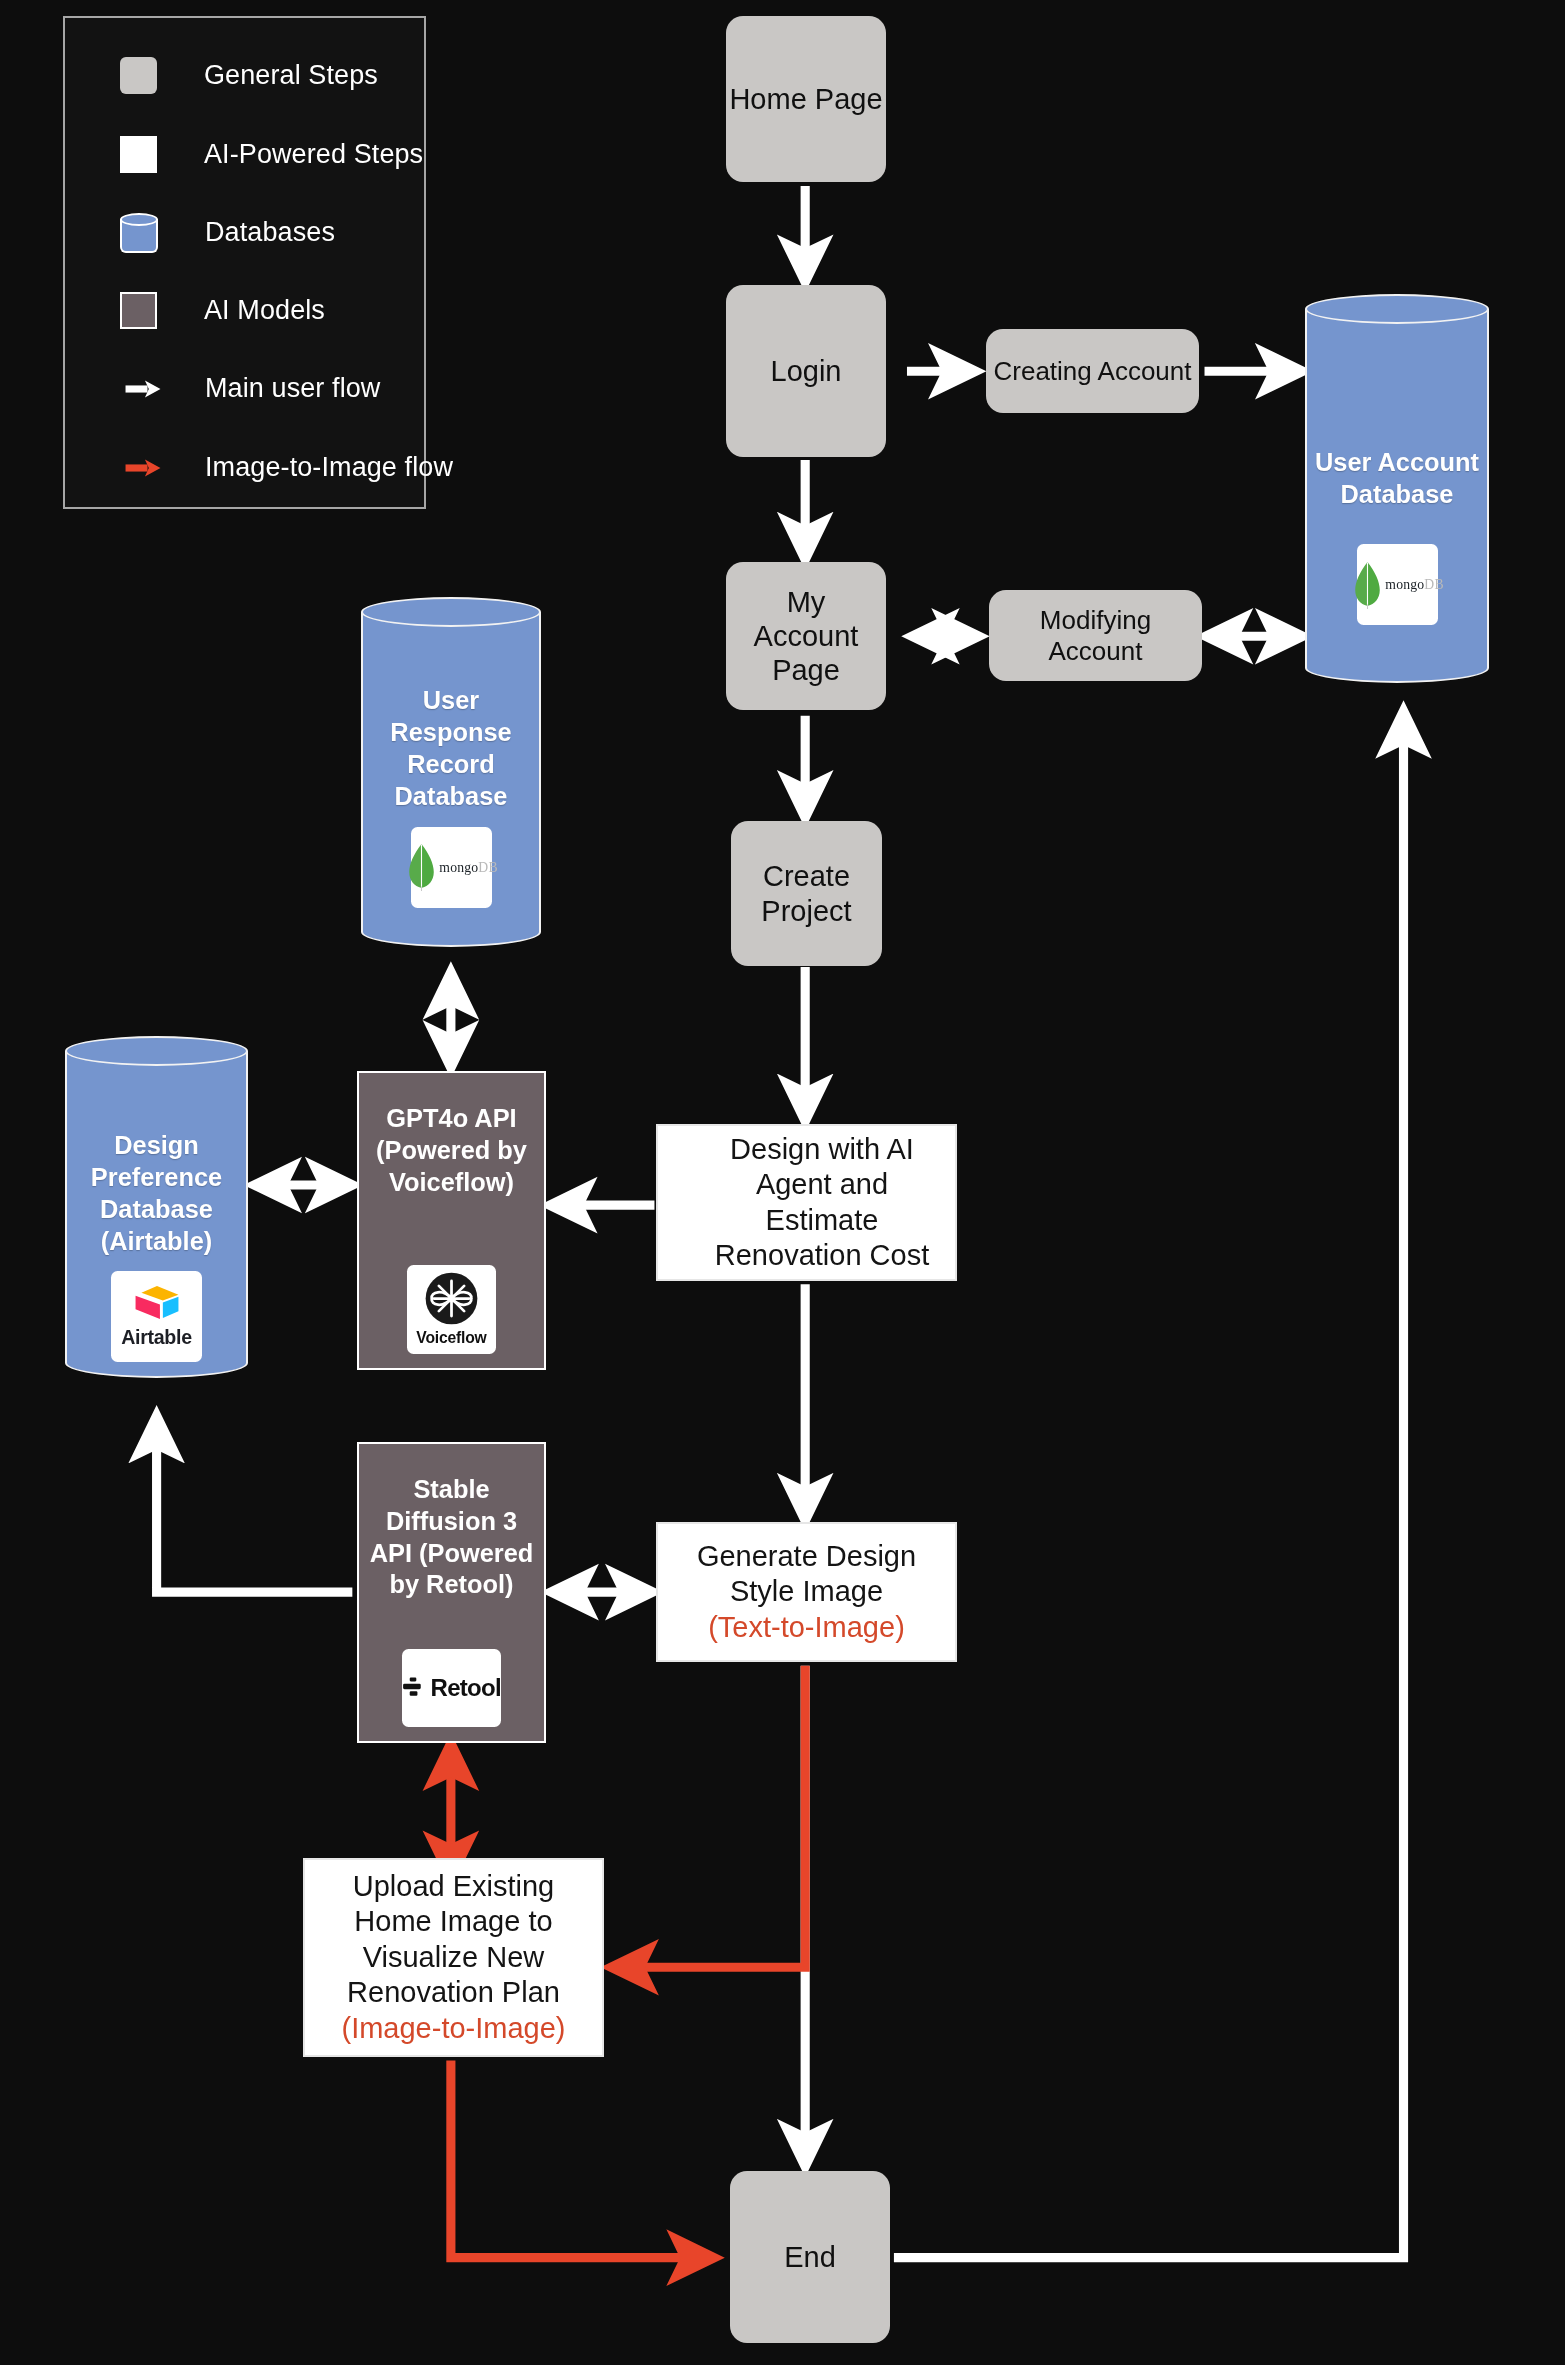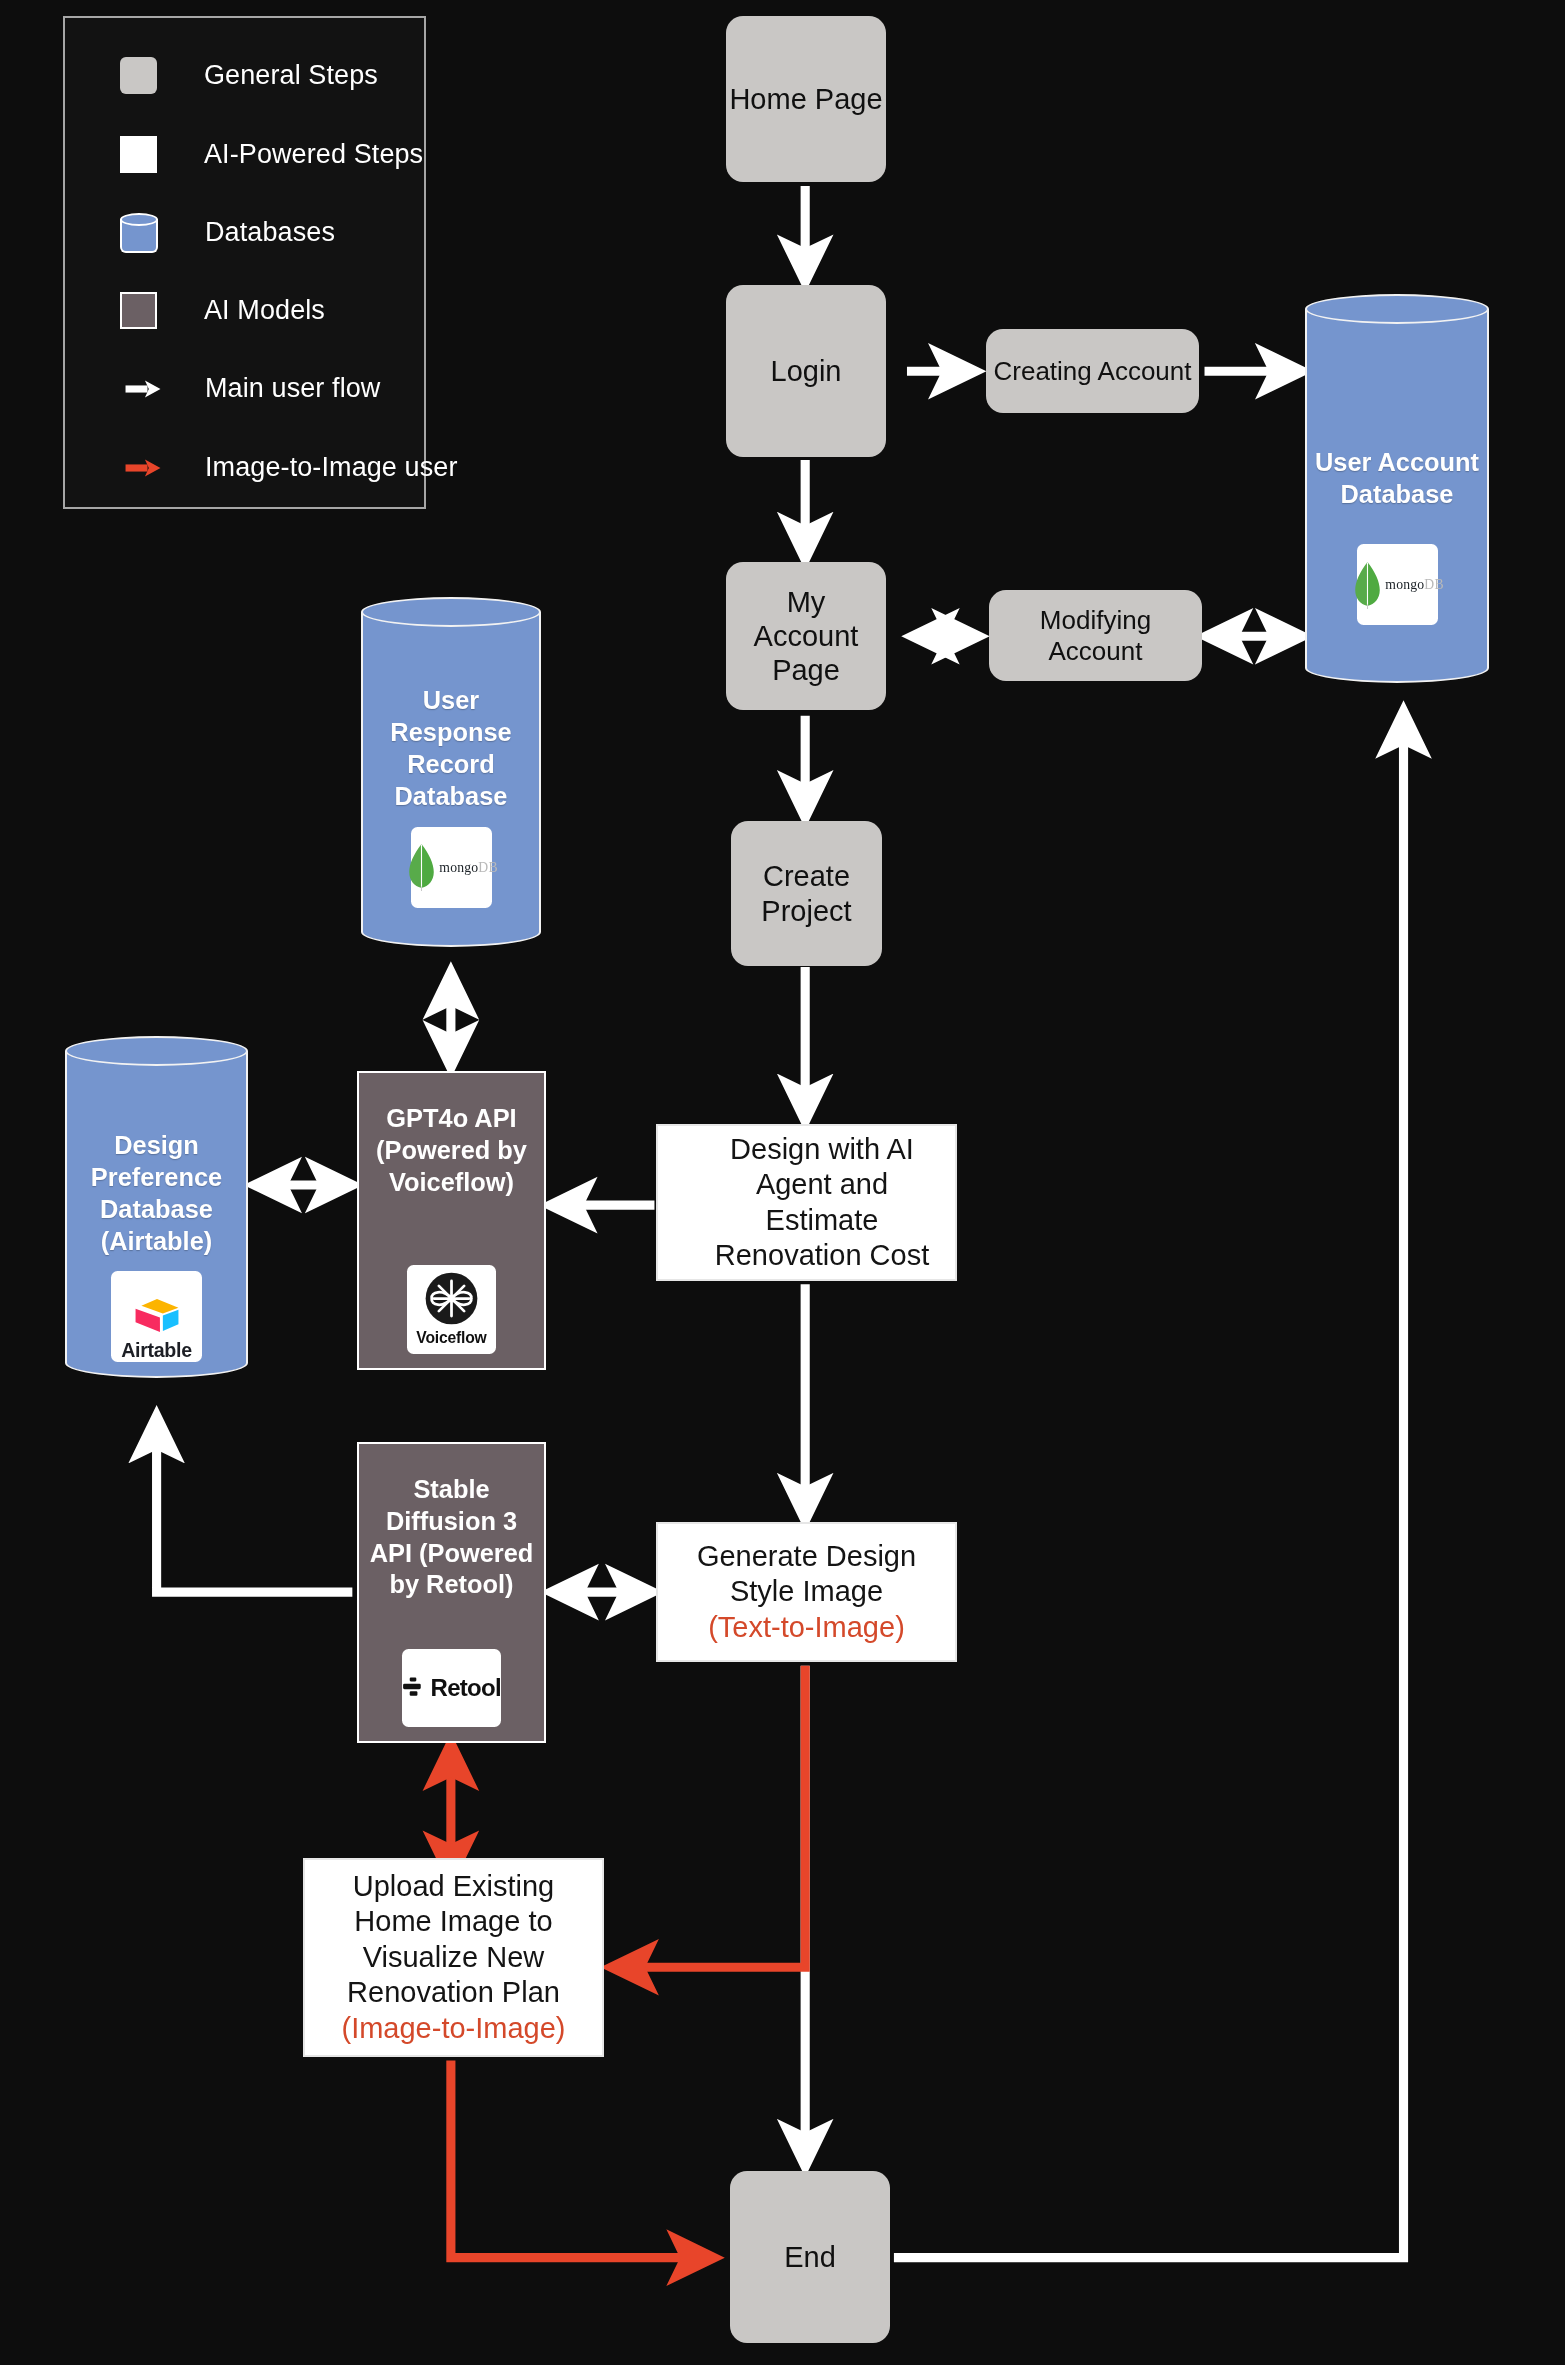--- a/index.html
+++ b/index.html
@@ -197,21 +197,21 @@
       <span class="legend-label" style="margin-left:43px;">Main user flow</span>
     </div>
 
     <div class="legend-row" style="top:427px;left:59px;">
       <span class="sw-arrow">
         <svg width="38" height="22" viewBox="0 0 58 34">
             <path d="M2,17 L36,17" stroke="#e8452a" stroke-width="11" fill="none"></path>
             <path d="M32,4 L56,17 L32,30 L38,17 Z" fill="#e8452a"></path>
           </svg>
       </span>
-      <span class="legend-label" style="margin-left:43px;">Image-to-Image user</span>
+      <span class="legend-label" style="margin-left:43px;">Image-to-Image flow</span>
     </div>
   </div>
 
   <div class="node n-general" style="left:726px;top:16.3px;width:160px;height:166px;">
     <span>Home Page</span>
   </div>
 
   <div class="node n-general" style="left:986px;top:329px;width:213px;height:84px;">
     <span style="font-size:26px;">Creating Account</span>
   </div>
@@ -340,21 +340,21 @@
     <div class="cyl-bot" style="top:312px;"></div>
     <div class="cyl-body" style="height:312px;"></div>
     <div class="cyl-top"></div>
     <div class="db-inner" style="top:85px;height:248px;">
       <div class="db-title">
         <span>Design</span><br>
         <span>Preference</span><br>
         <span>Database</span><br>
         <span>(Airtable)</span>
       </div>
-      <span class="logo-chip airtable-chip" style="margin-top:14px;justify-content:flex-end;">
+      <span class="logo-chip airtable-chip" style="margin-top:14px;">
         <svg width="50" height="39" viewBox="0 0 100 80" aria-hidden="true">
           <path d="M50,6 L94,24 L62,36 L18,20 Z" fill="#fcb400"></path>
           <path d="M62,40 L94,28 L94,58 L62,72 Z" fill="#18bfff"></path>
           <path d="M6,26 L56,44 L56,74 L6,54 Z" fill="#f82b60"></path>
           <path d="M6,30 L40,44 L6,58 Z" fill="#ffffff" opacity="0.0"></path>
         </svg>
         <span class="airtable-text">Airtable</span>
       </span>
     </div>
   </div>

